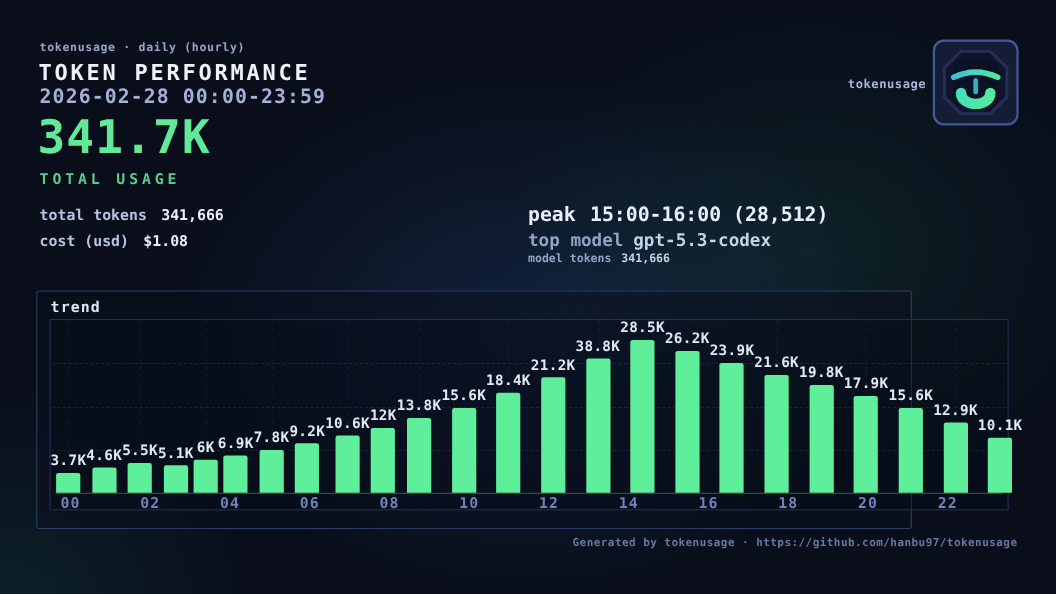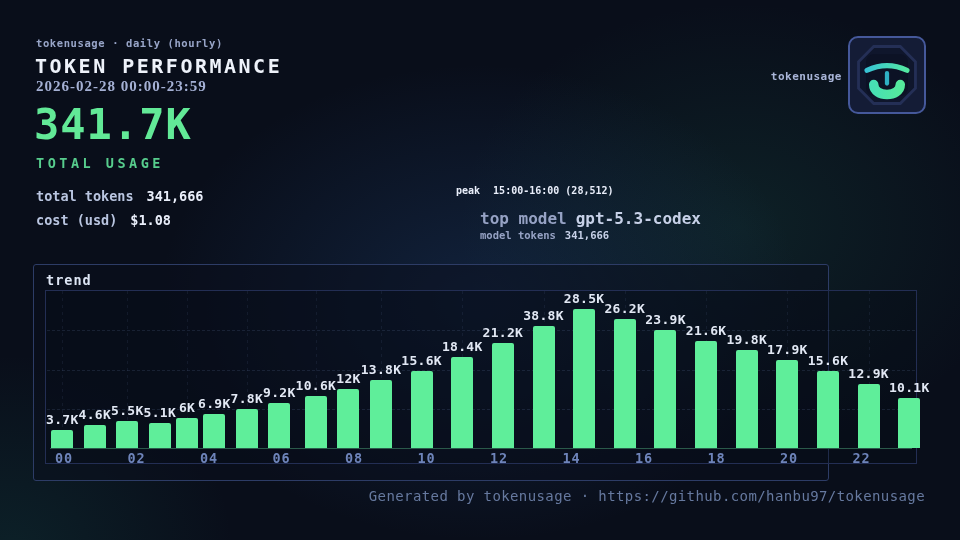--- a/index.html
+++ b/index.html
@@ -9,30 +9,30 @@
     background:
       radial-gradient(460px 340px at 50% 56%, rgba(42,92,158,0.26), transparent 70%),
       radial-gradient(400px 320px at 77% 42%, rgba(34,118,94,0.18), transparent 70%),
       radial-gradient(320px 280px at 1% 102%, rgba(28,128,112,0.16), transparent 70%),
       #090e1a;
     position:relative; color:#e9eefa;
   }
   .abs { position:absolute; }
   .meta   { left:36px; top:37px;  font-size:10.5px; font-weight:bold; letter-spacing:0.6px; color:#98a5c8; }
   .title  { left:35px; top:54px;  font-size:20px;   font-weight:bold; letter-spacing:2.5px; color:#eef2fa; }
-  .date   { left:36px; top:78px;  font-size:15px; font-weight:bold; letter-spacing:1px;   color:#a4b0d4;font-family:Liberation Serif, serif; }
+  .date   { left:36px; top:78px;  font-size:18px; font-weight:bold; letter-spacing:1px;   color:#a4b0d4; }
   .big    { left:34px; top:100px; font-size:42px;   font-weight:bold; letter-spacing:1px;   color:#62e997; }
   .biglbl { left:36px; top:155px; font-size:13.5px; font-weight:bold; letter-spacing:3.5px; color:#57cd8d; }
 
   .statrow { display:flex; gap:13px; align-items:baseline; font-weight:bold; }
   .stat-l1 { left:36px; top:188px; font-size:13.5px; }
   .stat-l2 { left:36px; top:212px; font-size:13.5px; }
   .statrow .lbl { color:#b9c5e0; }
   .statrow .val { color:#e9eefa; }
-  .stat-r1 { left:456px; top:185px; font-size:10px; }
+  .stat-r1 { left:480px; top:185px; font-size:18px; }
   .stat-r1 .lbl, .stat-r1 .val { color:#e9eefa; }
   .stat-r2 { left:480px; top:209px; font-size:16px; gap:9px; }
   .stat-r3 { left:480px; top:229px; font-size:10.5px; gap:9px; }
   .stat-sm .lbl { color:#96a2c4; }
   .stat-sm .val { color:#c7d1e8; }
 
   .brand { right:118px; top:70px; font-size:11px; font-weight:bold; letter-spacing:0.5px; color:#a9b5d8; }
   .logo  { left:848px; top:36px; width:78px; height:78px; background:#141c36;
            border:2px solid #45589a; border-radius:10px; }
 
@@ -50,21 +50,21 @@
            justify-content:flex-end; position:relative; }
   .slot.tick::before { content:''; position:absolute; top:0; bottom:0; left:50%; width:1px;
     background:repeating-linear-gradient(to bottom, rgba(116,138,194,0.10) 0 3px, transparent 3px 7px); }
   .bar { width:22px; background:#5fee9a; border-radius:2px 2px 0 0; position:relative; z-index:2; }
   .bar-label { font-size:13px; font-weight:bold; letter-spacing:0.3px; color:#e2e8f4;
                margin-bottom:3px; white-space:nowrap; position:relative; z-index:3; }
   .xaxis-row { position:absolute; left:0; right:0; bottom:-5px; height:18px; display:flex; }
   .xslot { flex:1 1 0; text-align:center; font-size:13.5px; font-weight:bold;
            letter-spacing:1px; color:#6e84ba; }
 
-  .footer { right:35px; top:488px; font-size:14px; font-weight:normal; letter-spacing:0.4px;
+  .footer { right:35px; top:488px; font-size:10px; font-weight:bold; letter-spacing:0.4px;
             color:#66799f; }
   .footer a { color:#66799f; text-decoration:none; }
 </style>
 </head>
 <body>
 
 <div class="abs meta">tokenusage · daily (hourly)</div>
 <div class="abs title">TOKEN PERFORMANCE</div>
 <div class="abs date">2026-02-28 00:00-23:59</div>
 <div class="abs big">341.7K</div>

